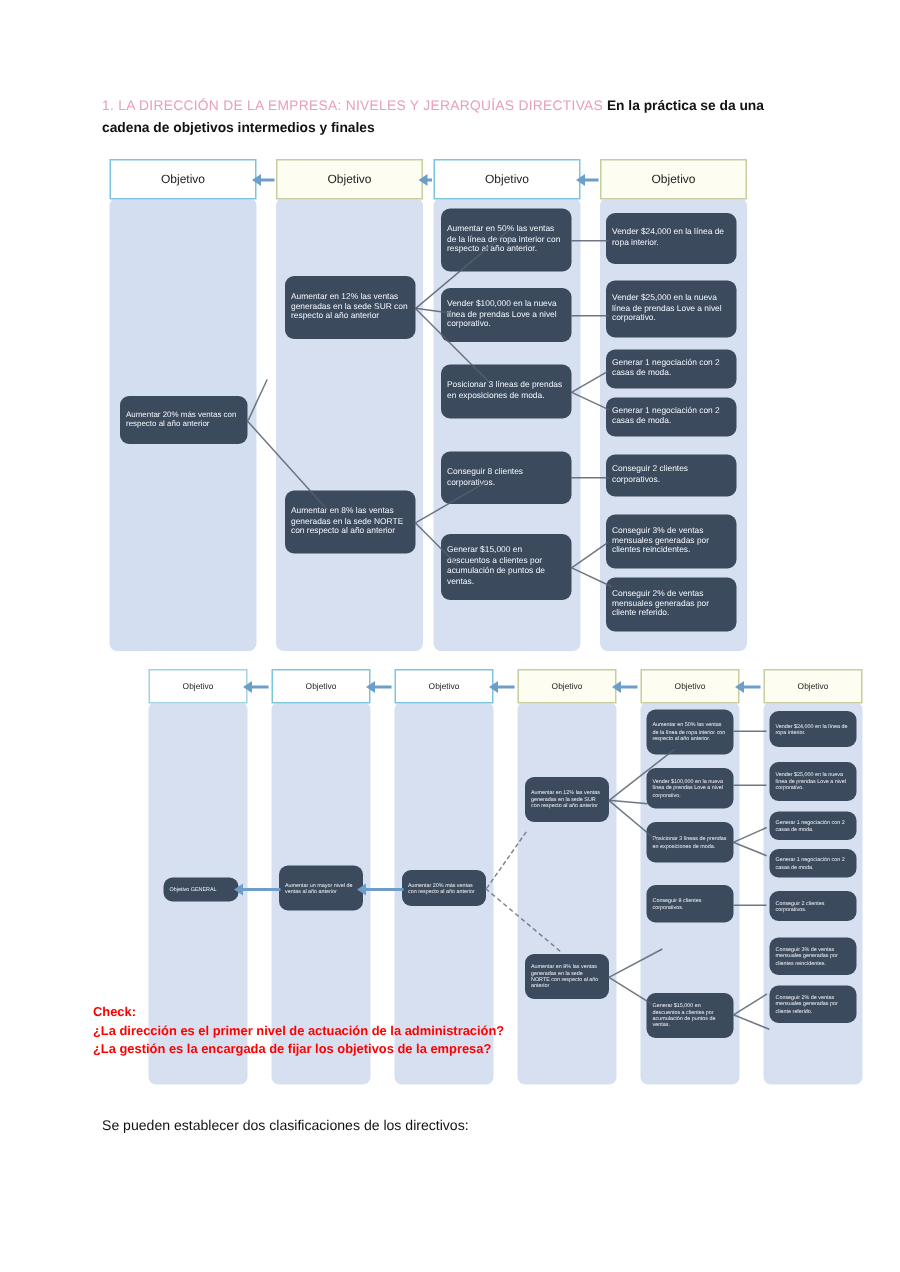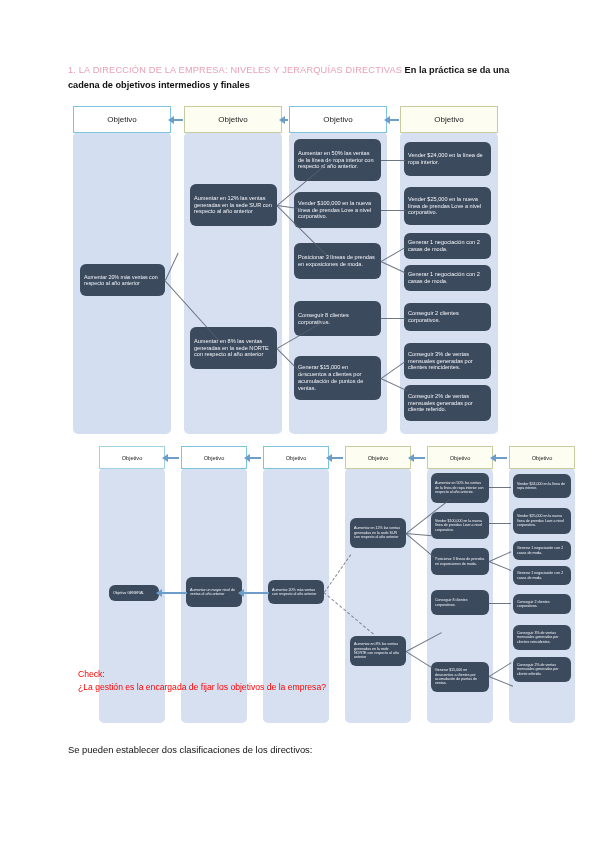--- a/index.html
+++ b/index.html
@@ -54,22 +54,22 @@
   .arrow:after{
     content:"";position:absolute;left:-5px;top:-3px;
     border-top:4px solid transparent;border-bottom:4px solid transparent;
     border-right:6px solid #6d9ec9;
   }
   .conn{position:absolute;background:#55606e;transform-origin:0 0;height:1px;opacity:.85;}
   .conn.dash{background:none;border-top:1px dashed #6b737f;height:0;}
 
   
   .check{
-    position:absolute;left:78px;top:668px;
-    color:#ff0000;font-weight:normal;font-size:8.6px;line-height:12.6px;
+    position:absolute;left:62px;top:668px;
+    color:#ff0000;font-weight:bold;font-size:8.6px;line-height:12.6px;
     z-index:40;
   }
   .check div{white-space:nowrap;}
 
   
   .footer{
     position:absolute;left:68px;top:742px;width:460px;
     font-size:9.4px;line-height:15px;color:#111;
   }
 </style>
@@ -280,20 +280,21 @@
     <div class="conn" style="left:489px;top:523px;width:22px;"></div>
     <div class="conn" style="left:489px;top:561px;width:24px;transform:rotate(-24deg);"></div>
     <div class="conn" style="left:489px;top:561px;width:24px;transform:rotate(22deg);"></div>
     <div class="conn" style="left:489px;top:603px;width:22px;"></div>
     <div class="conn" style="left:489px;top:676px;width:26px;transform:rotate(-32deg);"></div>
     <div class="conn" style="left:489px;top:676px;width:26px;transform:rotate(22deg);"></div>
   </div>
 
   <div class="check">
     <div>Check:</div>
+    <div>¿La dirección es el primer nivel de actuación de la administración?</div>
     <div>¿La gestión es la encargada de fijar los objetivos de la empresa?</div>
   </div>
 
   <div class="footer">
     <div>Se pueden establecer dos clasificaciones de los directivos:</div>
   </div>
 
 </div>
 
 </body></html>

